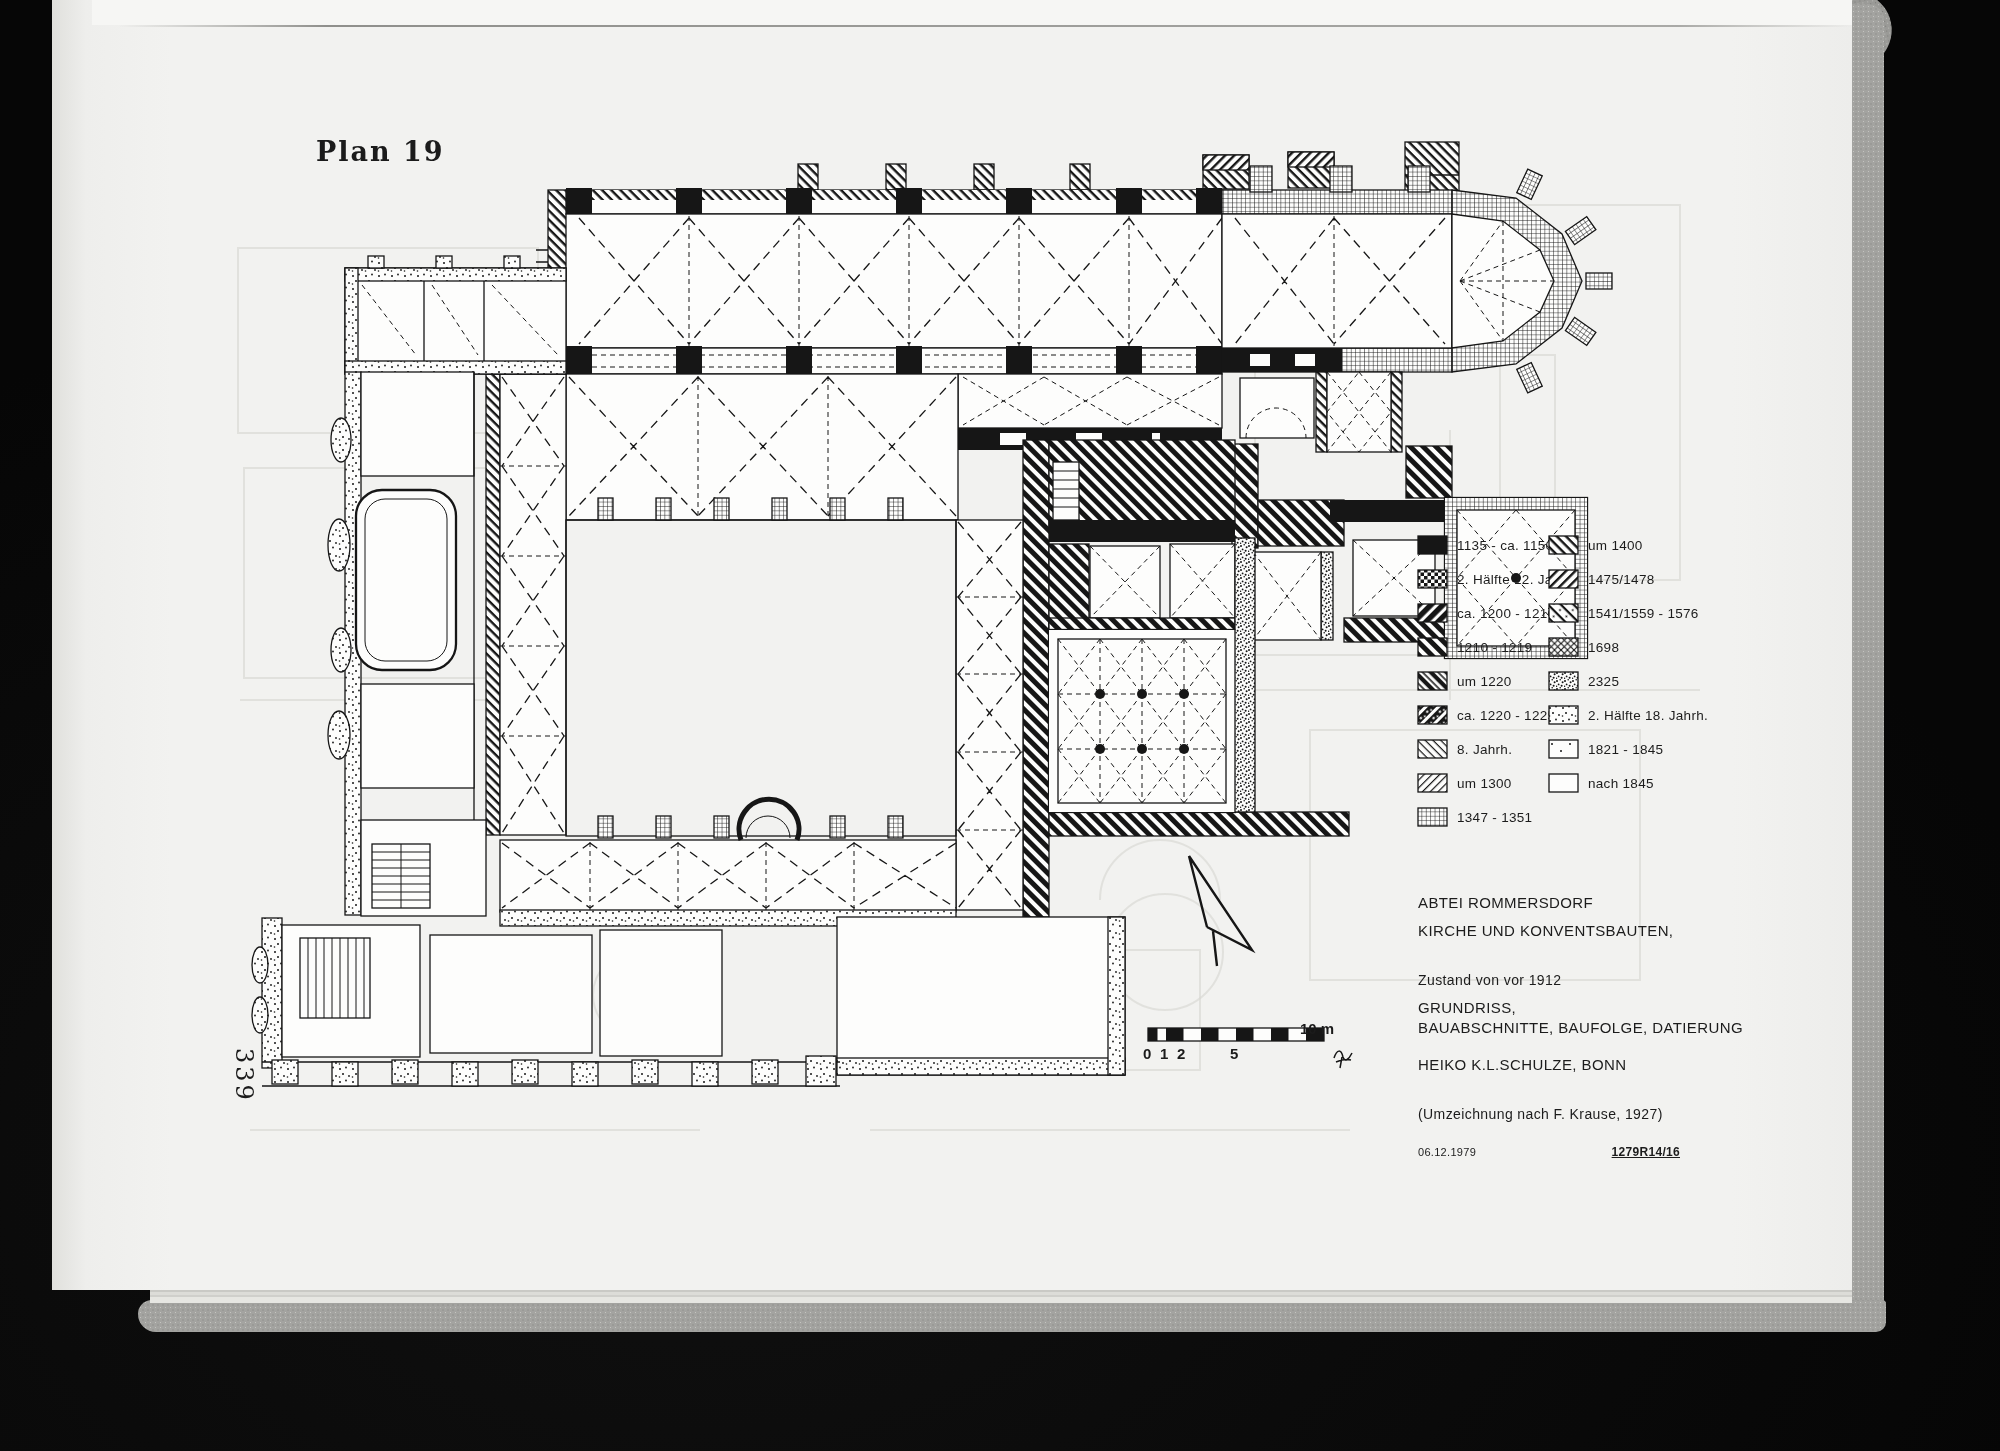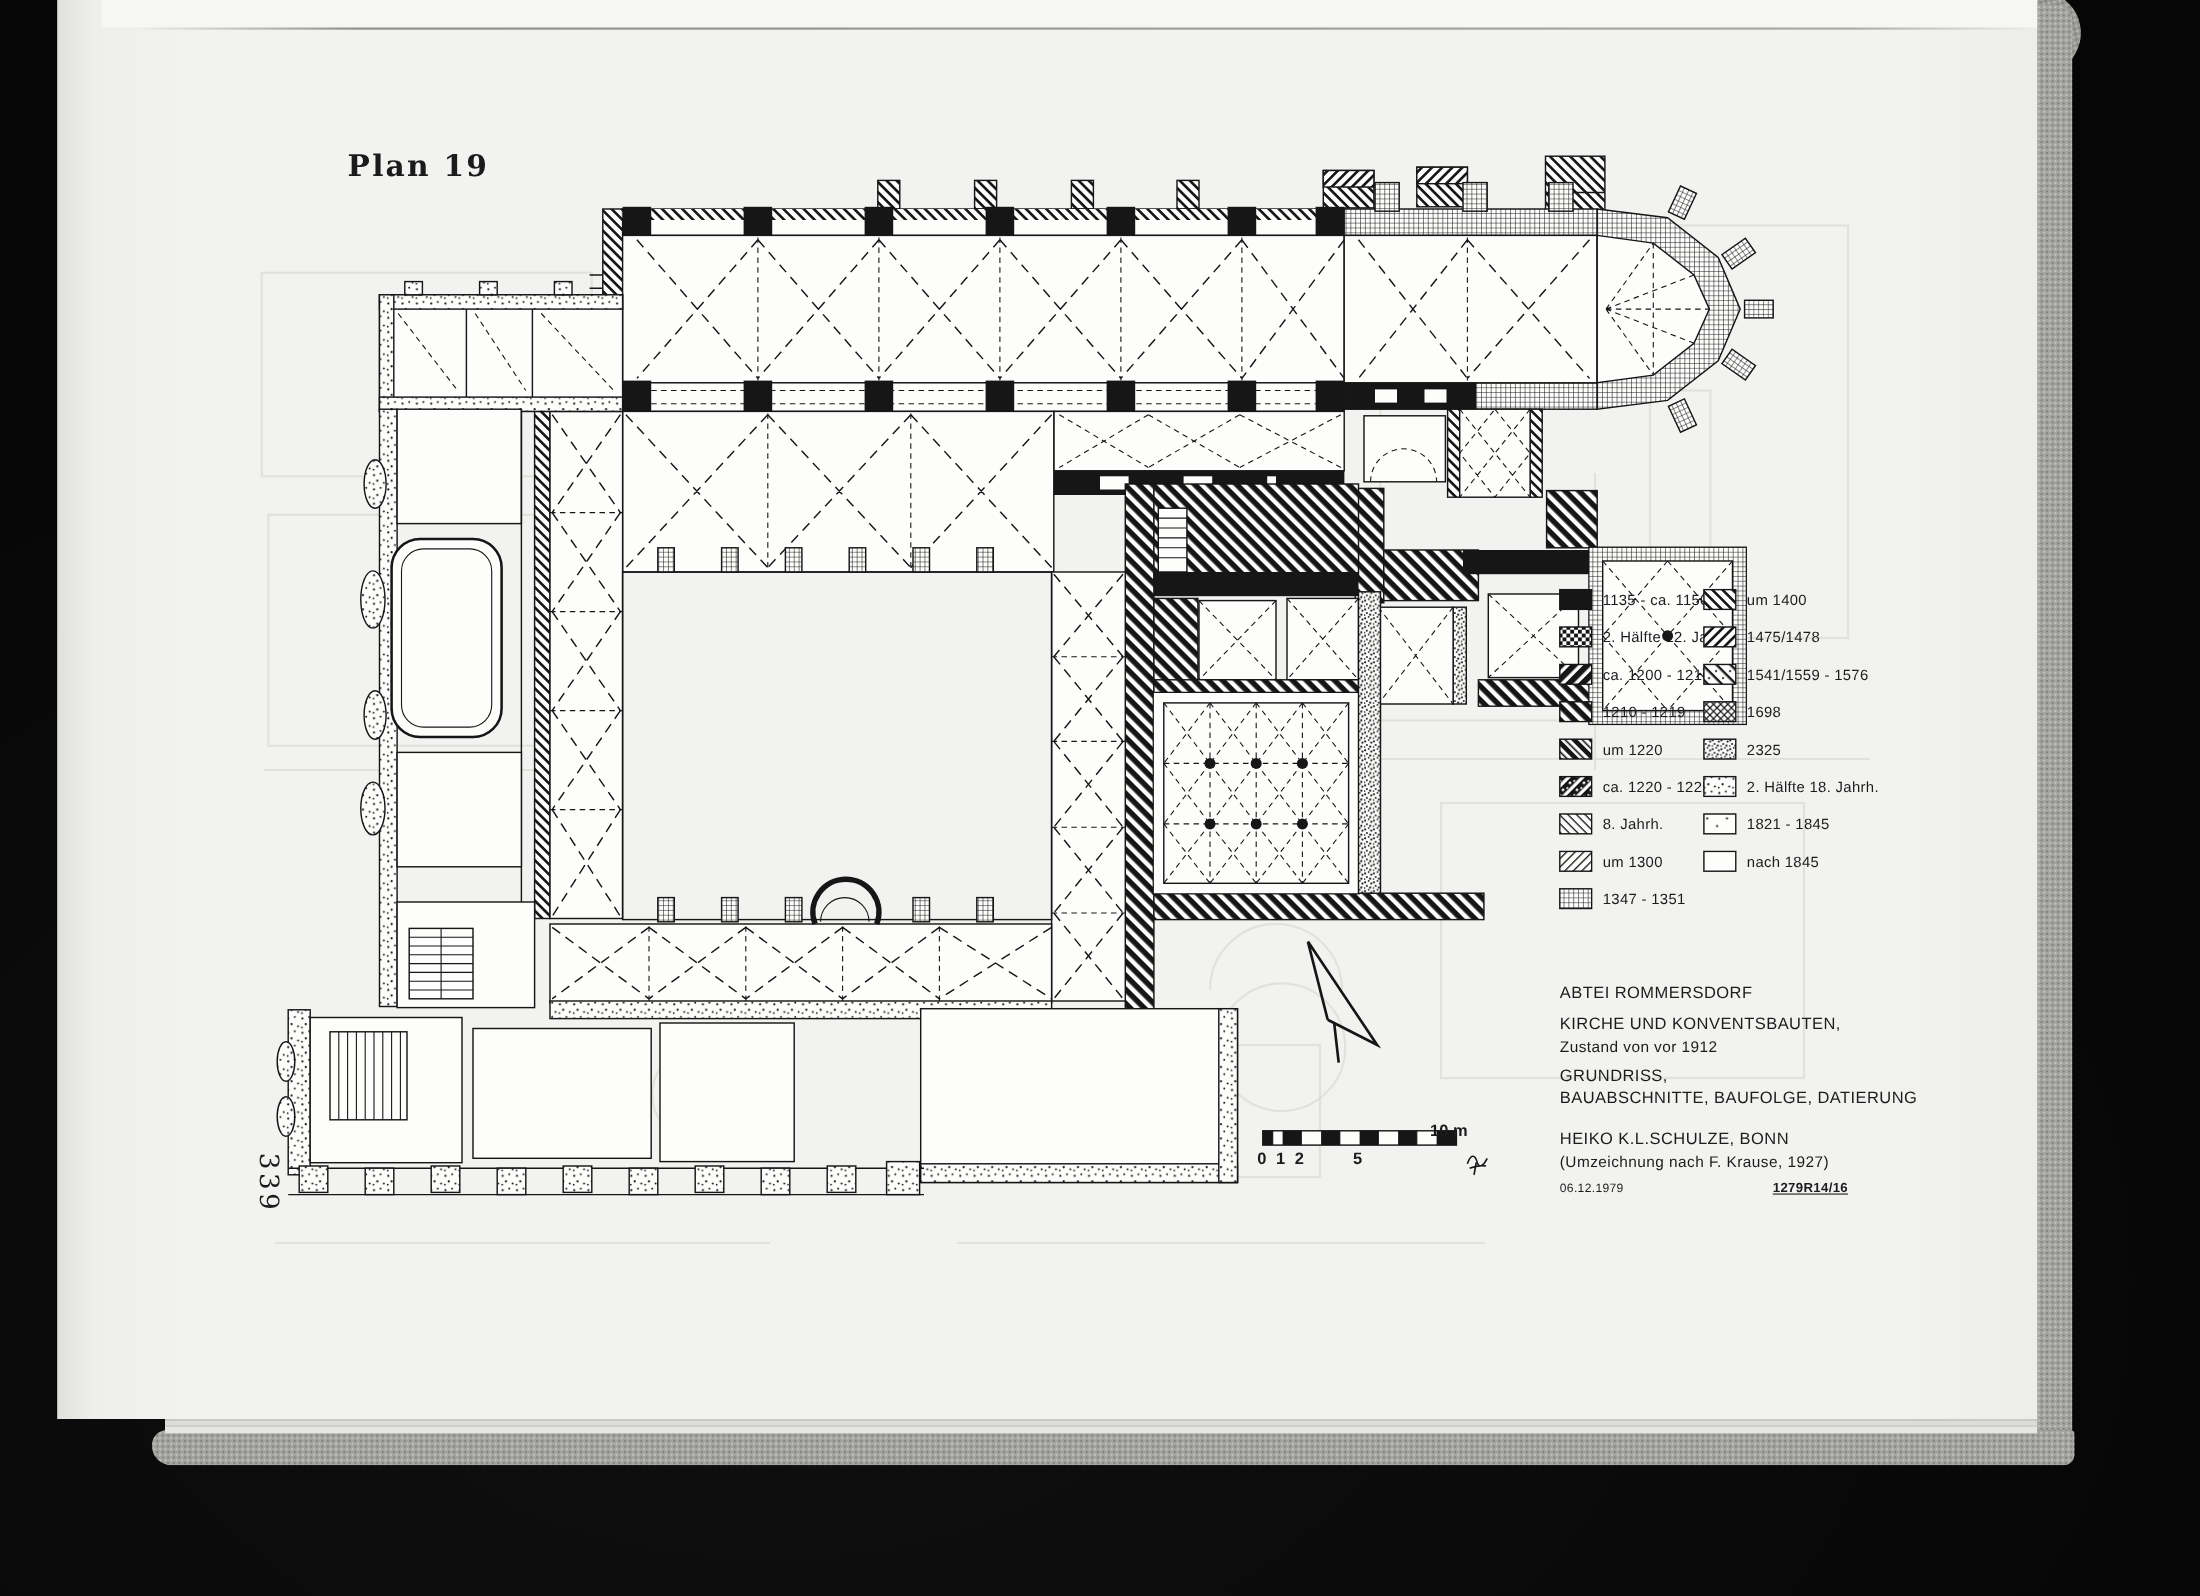--- a/index.html
+++ b/index.html
@@ -69,23 +69,23 @@
   .plan-label{left:316px;top:136px;font-family:"DejaVu Serif",serif;font-weight:bold;font-size:27px;letter-spacing:2px;}
   .pagenum{left:258px;top:1048px;font-family:"DejaVu Serif",serif;font-size:24px;letter-spacing:3px;transform:rotate(90deg);transform-origin:left top;}
   .legend-col{position:absolute;z-index:6;display:flex;flex-direction:column;}
   .legend-col.c1{left:1417px;top:535px;}
   .legend-col.c2{left:1548px;top:535px;}
   .lrow{display:flex;align-items:center;height:20px;margin-bottom:14px;}
   .lrow svg{display:block;}
   .lrow .lab{margin-left:9px;font-size:13.5px;letter-spacing:.3px;white-space:nowrap;color:#1c1c1c;}
   .titleblock{left:1418px;top:893px;width:330px;}
   .titleblock div{font-size:15px;letter-spacing:.4px;line-height:20px;color:#1c1c1c;}
-  .titleblock .sm{font-size:14px;}
+  .titleblock .sm{font-size:14px;margin-top:29px;}
   .titleblock .gap{height:8px;} .titleblock .gap2{height:17px;}
-  .titleblock .lastrow{display:flex;width:262px;justify-content:space-between;align-items:baseline;margin-top:4px;}
+  .titleblock .lastrow{display:flex;width:262px;justify-content:space-between;align-items:baseline;margin-top:18px;}
   .titleblock .date{font-size:11px;letter-spacing:.3px;}
   .titleblock .ref{font-size:12px;font-weight:bold;letter-spacing:.3px;text-decoration:underline;}
   .scale-labels span{position:absolute;z-index:6;font-size:15px;font-weight:bold;color:#1b1b1b;}
 </style>
 </head>
 <body>
 
 <div class="cover-top-curl"></div>
 <div class="cover-right"></div>
 <div class="cover-bottom"></div>

